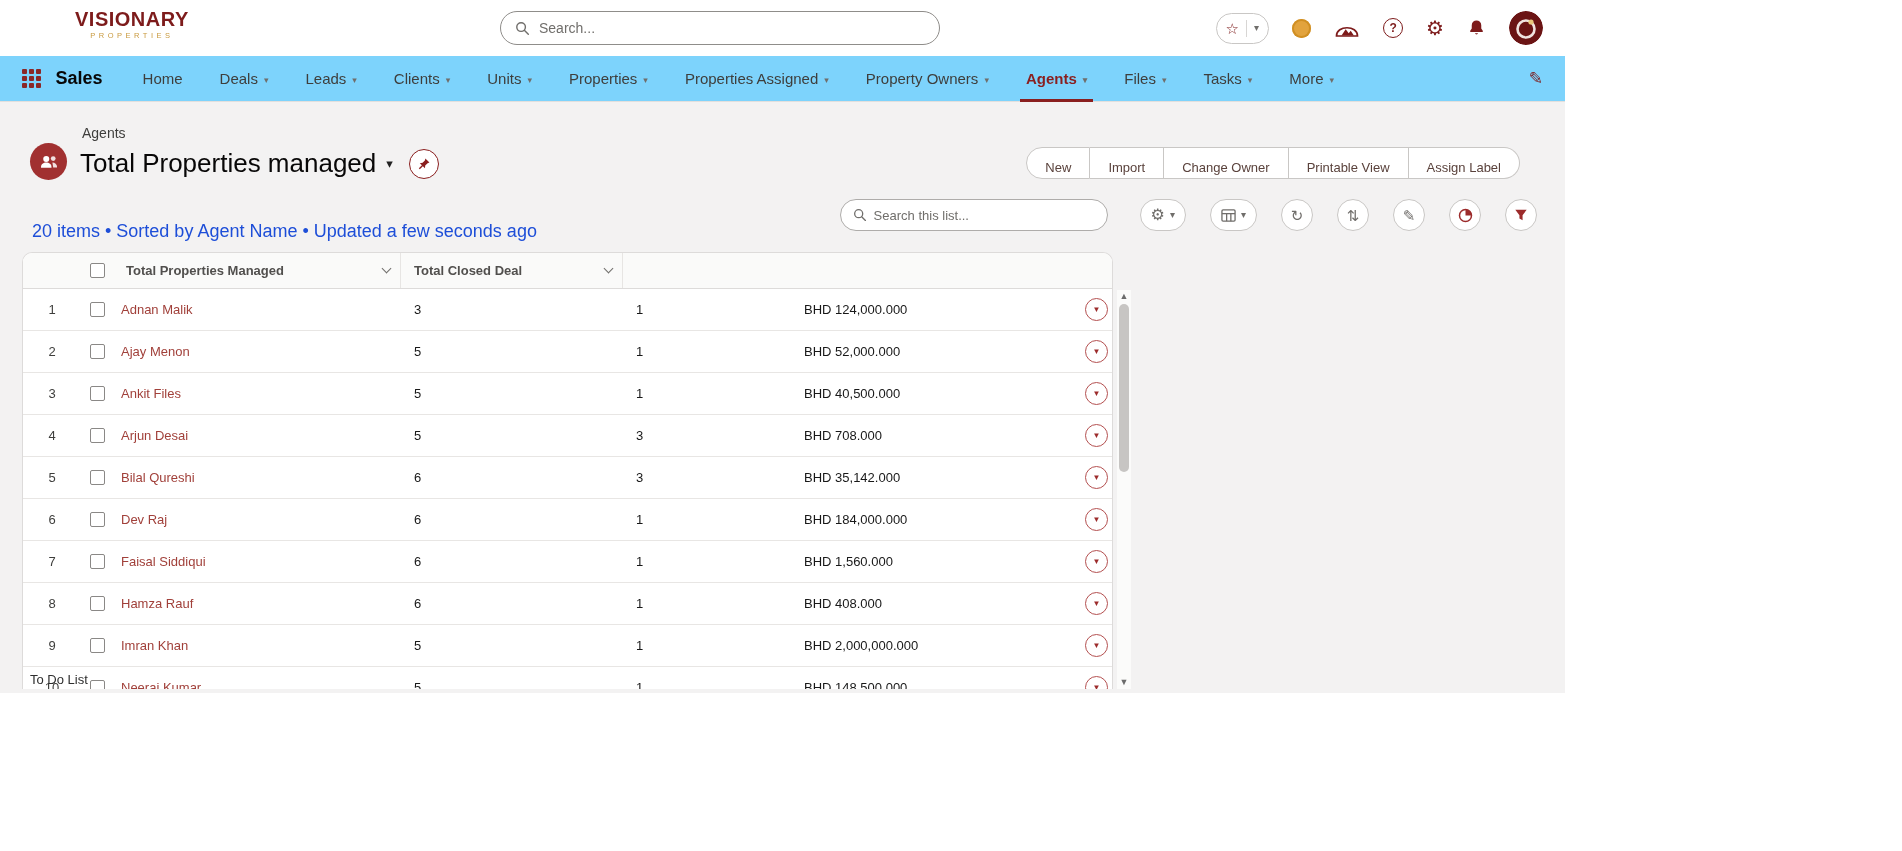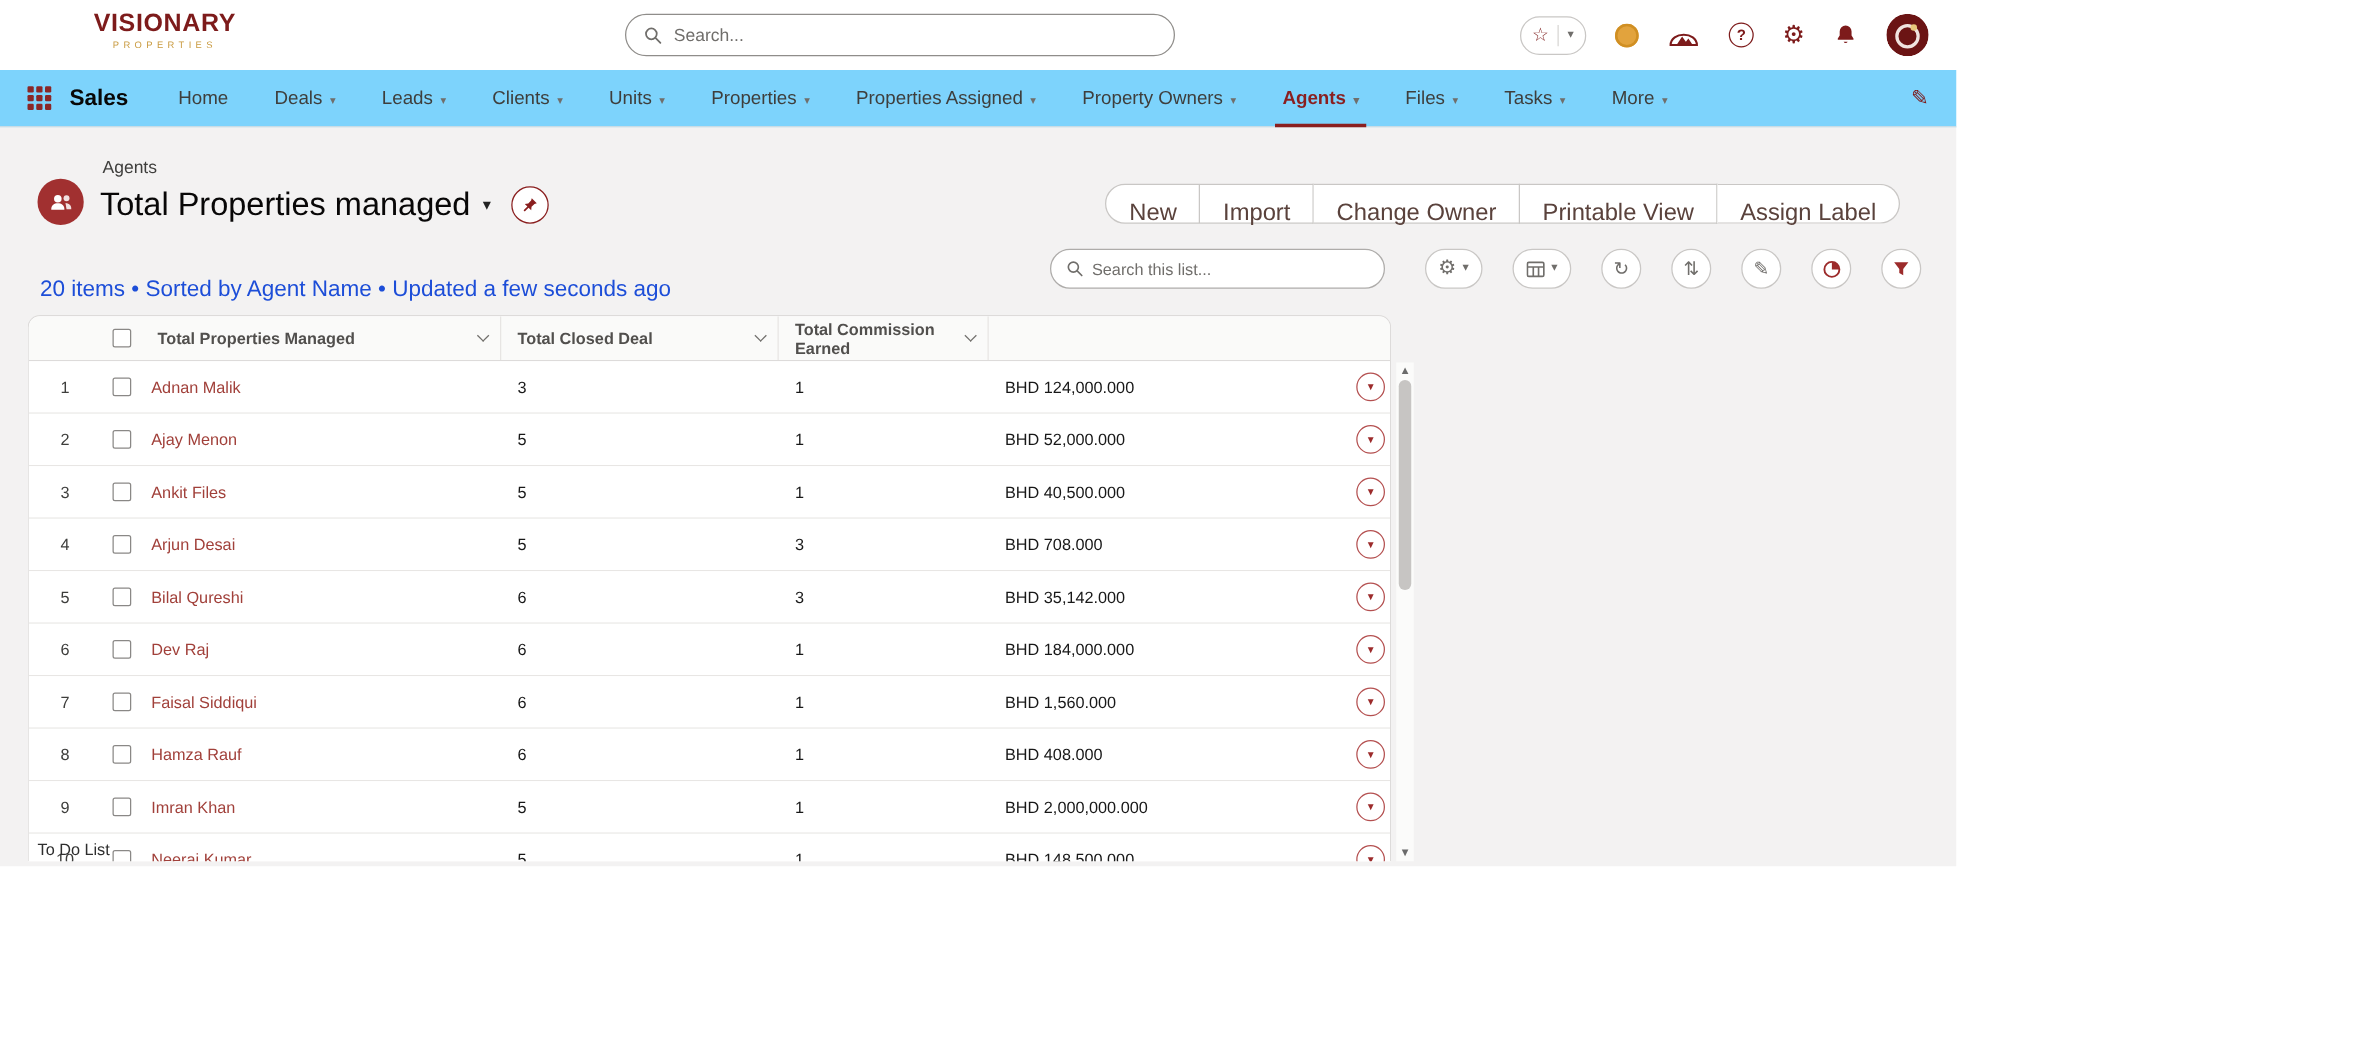--- a/index.html
+++ b/index.html
@@ -39,21 +39,21 @@
 
   
   .content { position:relative; width:1565px; height:591px; background:#f3f2f2; }
   .breadcrumb { position:absolute; left:82px; top:23px; font-size:14px; color:#3e3e3c; cursor:pointer; }
   .entity-icon { position:absolute; left:30px; top:41px; width:37px; height:37px; border-radius:50%; background:#a13030; display:flex; align-items:center; justify-content:center; }
   .title-row { position:absolute; left:80px; top:46px; display:flex; align-items:center; }
   .page-title { font-size:26px; font-weight:400; color:#080707; }
   .title-caret { font-size:13px; color:#222; margin-left:10px; cursor:pointer; }
   .pin-btn { width:30px; height:30px; border-radius:50%; border:1.5px solid #8a1f1f; background:#fff; display:flex; align-items:center; justify-content:center; margin-left:16px; cursor:pointer; }
   .header-actions { position:absolute; right:45px; top:45px; display:flex; }
-  .btn { height:32px; padding:12px 18px; background:#fff; border:1px solid #c9c7c5; border-left-width:0; font-size:19px; color:#5a423c; font-family:inherit; cursor:pointer; white-space:nowrap; }
+  .btn { height:32px; padding:12px 18px; background:#fff; border:1px solid #c9c7c5; border-left-width:0; font-size:13px; color:#5a423c; font-family:inherit; cursor:pointer; white-space:nowrap; }
   .btn:first-child { border-left-width:1px; border-radius:16px 0 0 16px; }
   .btn:last-child { border-radius:0 16px 16px 0; }
 
   .list-meta { position:absolute; left:32px; top:119px; font-size:18px; color:#1d4ed8; }
   .list-controls { position:absolute; right:28px; top:97px; display:flex; align-items:center; gap:24px; }
   .list-search { width:268px; height:32px; border:1px solid #aeacaa; border-radius:16px; background:#fff; display:flex; align-items:center; padding:0 12px; gap:7px; margin-right:8px; }
   .list-search input { flex:1; border:none; outline:none; background:transparent; font-size:13px; color:#3e3e3c; font-family:inherit; }
   .list-search input::placeholder { color:#706e6b; }
   .icon-pill { height:32px; border:1px solid #c9c7c5; border-radius:16px; background:#fff; display:flex; align-items:center; padding:0 10px; gap:5px; color:#706e6b; cursor:pointer; }
   .icon-circle { width:32px; height:32px; border:1px solid #c9c7c5; border-radius:50%; background:#fff; display:flex; align-items:center; justify-content:center; color:#706e6b; font-size:15px; cursor:pointer; }
@@ -296,26 +296,20 @@
               <span>Total Properties Managed</span>
             </span>
           <span class="chev"></span>
         </div>
         <div class="th pad13">
           <span class="th-label">
               <span>Total Closed Deal</span>
             </span>
           <span class="chev"></span>
         </div>
-        <div class="th pad13">
-          <span class="th-label">
-              <span>Total Commission Earned</span>
-            </span>
-          <span class="chev"></span>
-        </div>
         <div class="th-empty"></div>
       </div>
 
       <div class="trow">
         <div class="row-num">1</div>
         <div class="center">
             <span class="cb"></span>
           </div>
         <div class="cell-name"><a>Adnan Malik</a></div>
         <div class="cell-val">3</div>

